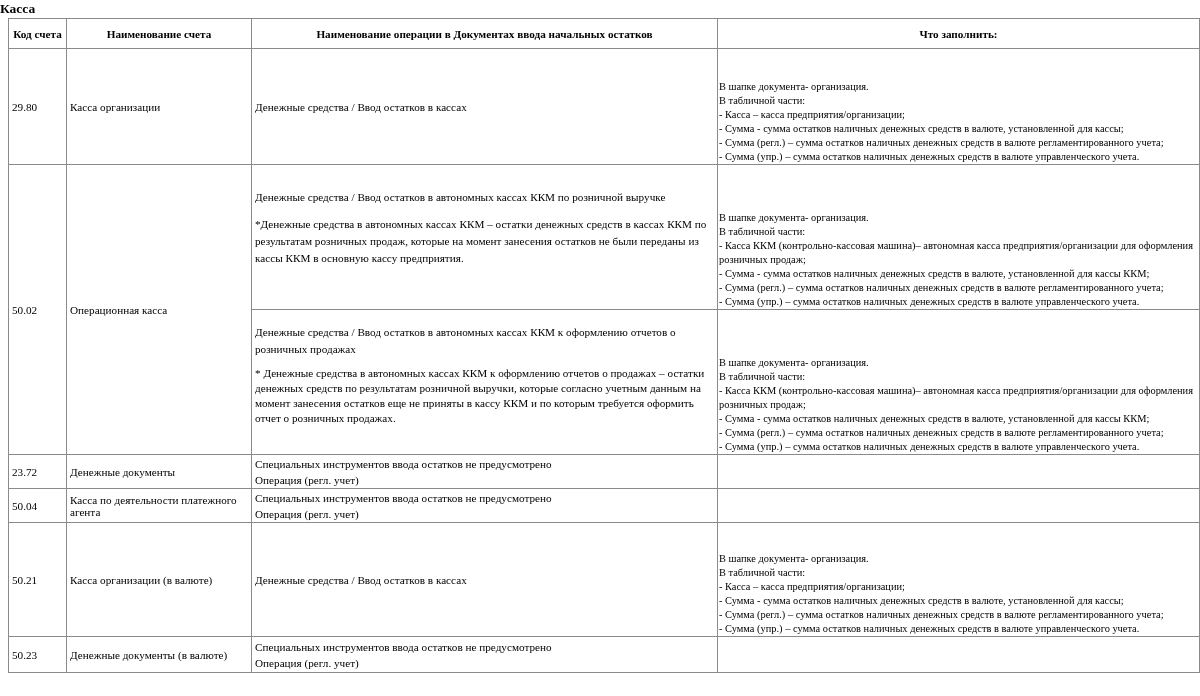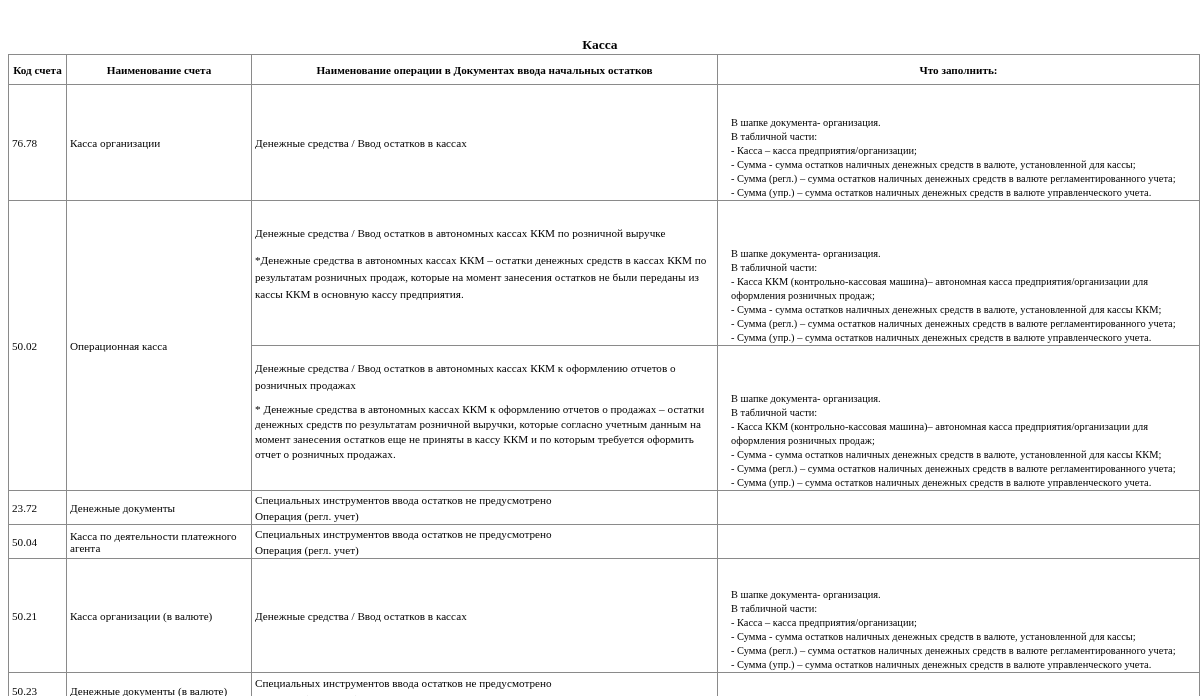--- a/index.html
+++ b/index.html
@@ -3,22 +3,22 @@
 <meta charset="utf-8">
 <style>
   html, body { margin: 0; padding: 0; background: #ffffff; }
   body {
     width: 1200px; height: 696px; overflow: hidden;
     font-family: "Liberation Serif", "DejaVu Serif", serif;
     color: #000;
     font-size: 11.2px;
   }
   .title {
-    text-align: center; font-weight: bold; font-size: 13.5px;
-    height: 18px; line-height: 18px; padding-top: 0; margin-top: 36px;
+    text-align: left; font-weight: bold; font-size: 13.5px;
+    height: 18px; line-height: 18px; padding-top: 0;
   }
   table {
     border-collapse: collapse;
     margin-left: 8px;
     width: 1191px;
     table-layout: fixed;
     border-radius: 20px;
   }
   td, th {
     border: 1px solid #8a8a8a;
@@ -28,21 +28,21 @@
     font-size: 11.2px;
   }
   th { font-weight: bold; text-align: center; height: 29px; }
   col.c1 { width: 58px; }
   col.c2 { width: 185px; }
   col.c3 { width: 466px; }
   col.c4 { width: 482px; }
   .op-bold { font-weight: normal; }
   .op-note { margin-top: 10px; }
   .fill { font-size: 10.4px; line-height: 14px; padding-left: 1px; }
-  .fill .line { display: block; margin-left: 12px; }
+  .fill .line { display: block; }
 </style>
 </head>
 <body>
 
 <div class="title">Касса</div>
 
 <table>
   <colgroup>
       <col class="c1">
       <col class="c2">
@@ -53,21 +53,21 @@
     <tr>
       <th>Код счета</th>
       <th>Наименование счета</th>
       <th>Наименование операции в Документах ввода начальных остатков</th>
       <th>Что заполнить:</th>
     </tr>
   </thead>
   <tbody>
 
     <tr style="height:116px">
-      <td>76.78</td>
+      <td>29.80</td>
       <td>Касса организации</td>
       <td>
         <div class="op-bold">Денежные средства / Ввод остатков в кассах</div>
       </td>
       <td class="fill" style="vertical-align:bottom">
         <span class="line">В шапке документа- организация.</span>
         <span class="line">В табличной части:</span>
         <span class="line">- Касса – касса предприятия/организации;</span>
         <span class="line">- Сумма - сумма остатков наличных денежных средств в валюте, установленной для кассы;</span>
         <span class="line">- Сумма (регл.) – сумма остатков наличных денежных средств в валюте регламентированного учета;</span>

